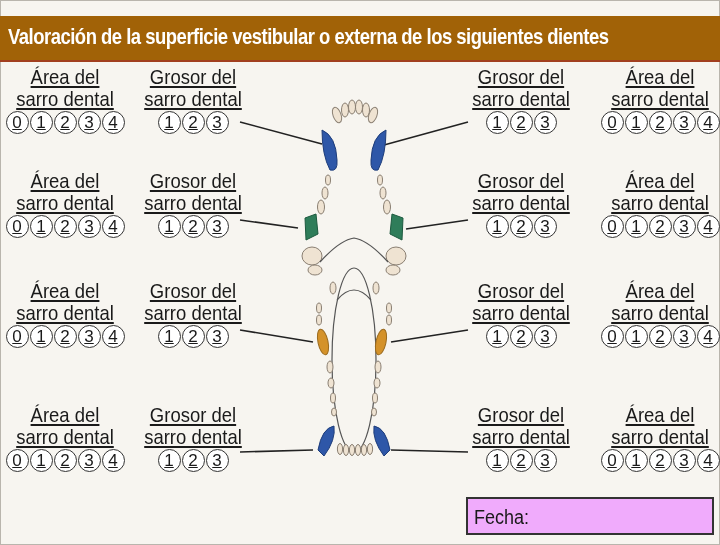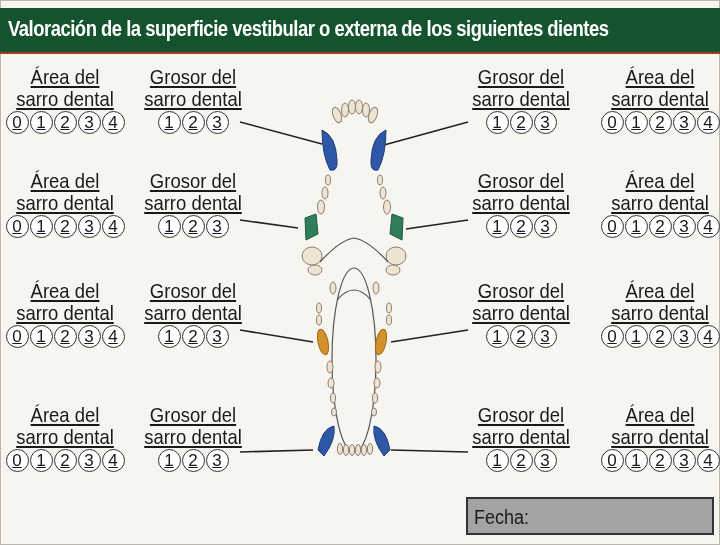--- a/index.html
+++ b/index.html
@@ -1,24 +1,24 @@
 <!DOCTYPE html>
 <html><head>
 <meta charset="utf-8">
 <style>
   html, body { margin:0; padding:0; }
   body { width:720px; height:545px; background:#f7f5f0; position:relative; overflow:hidden; font-family:"Liberation Sans", sans-serif; color:#1a1a1a; }
   .frame { position:absolute; left:0; top:0; width:718px; height:543px; border:1px solid #b9b5ad; }
-  .title-bar { position:absolute; left:0; top:8px; width:720px; height:44px; background:#14532d; border-bottom:2px solid #a23f1f; }
+  .title-bar { position:absolute; left:0; top:16px; width:720px; height:44px; background:#a16207; border-bottom:2px solid #a23f1f; }
   .title { position:absolute; left:8px; top:8px; font-size:22px; font-weight:bold; color:#fff; letter-spacing:-0.6px; white-space:nowrap; transform:scaleX(0.84); transform-origin:left top; }
   .block { position:absolute; text-align:center; font-size:21px; line-height:22px; width:130px;text-decoration:underline; }
   .block .lbl { display:block; white-space:nowrap; transform:scaleX(0.88); }
   .circles { display:flex; justify-content:center; gap:1px; margin-top:1px; }
   .c { width:23px; height:23px; border:1.3px solid #333; border-radius:50%; box-sizing:border-box; font-size:17px; line-height:21px; text-align:center; background:#fff; cursor:pointer; }
-  .fecha { position:absolute; left:466px; top:497px; width:248px; height:38px; border:2px solid #333; background:#a3a3a3; box-sizing:border-box; }
+  .fecha { position:absolute; left:466px; top:497px; width:248px; height:38px; border:2px solid #333; background:#f0abfc; box-sizing:border-box; }
   .fecha span { position:absolute; left:6px; top:7px; font-size:20px; transform:scaleX(0.9); transform-origin:left; }
   svg.diagram { position:absolute; left:0; top:0; }
 </style>
 </head>
 <body>
 
 <div class="frame"></div>
 <div class="title-bar">
   <div class="title">Valoración de la superficie vestibular o externa de los siguientes dientes</div>
 </div>

